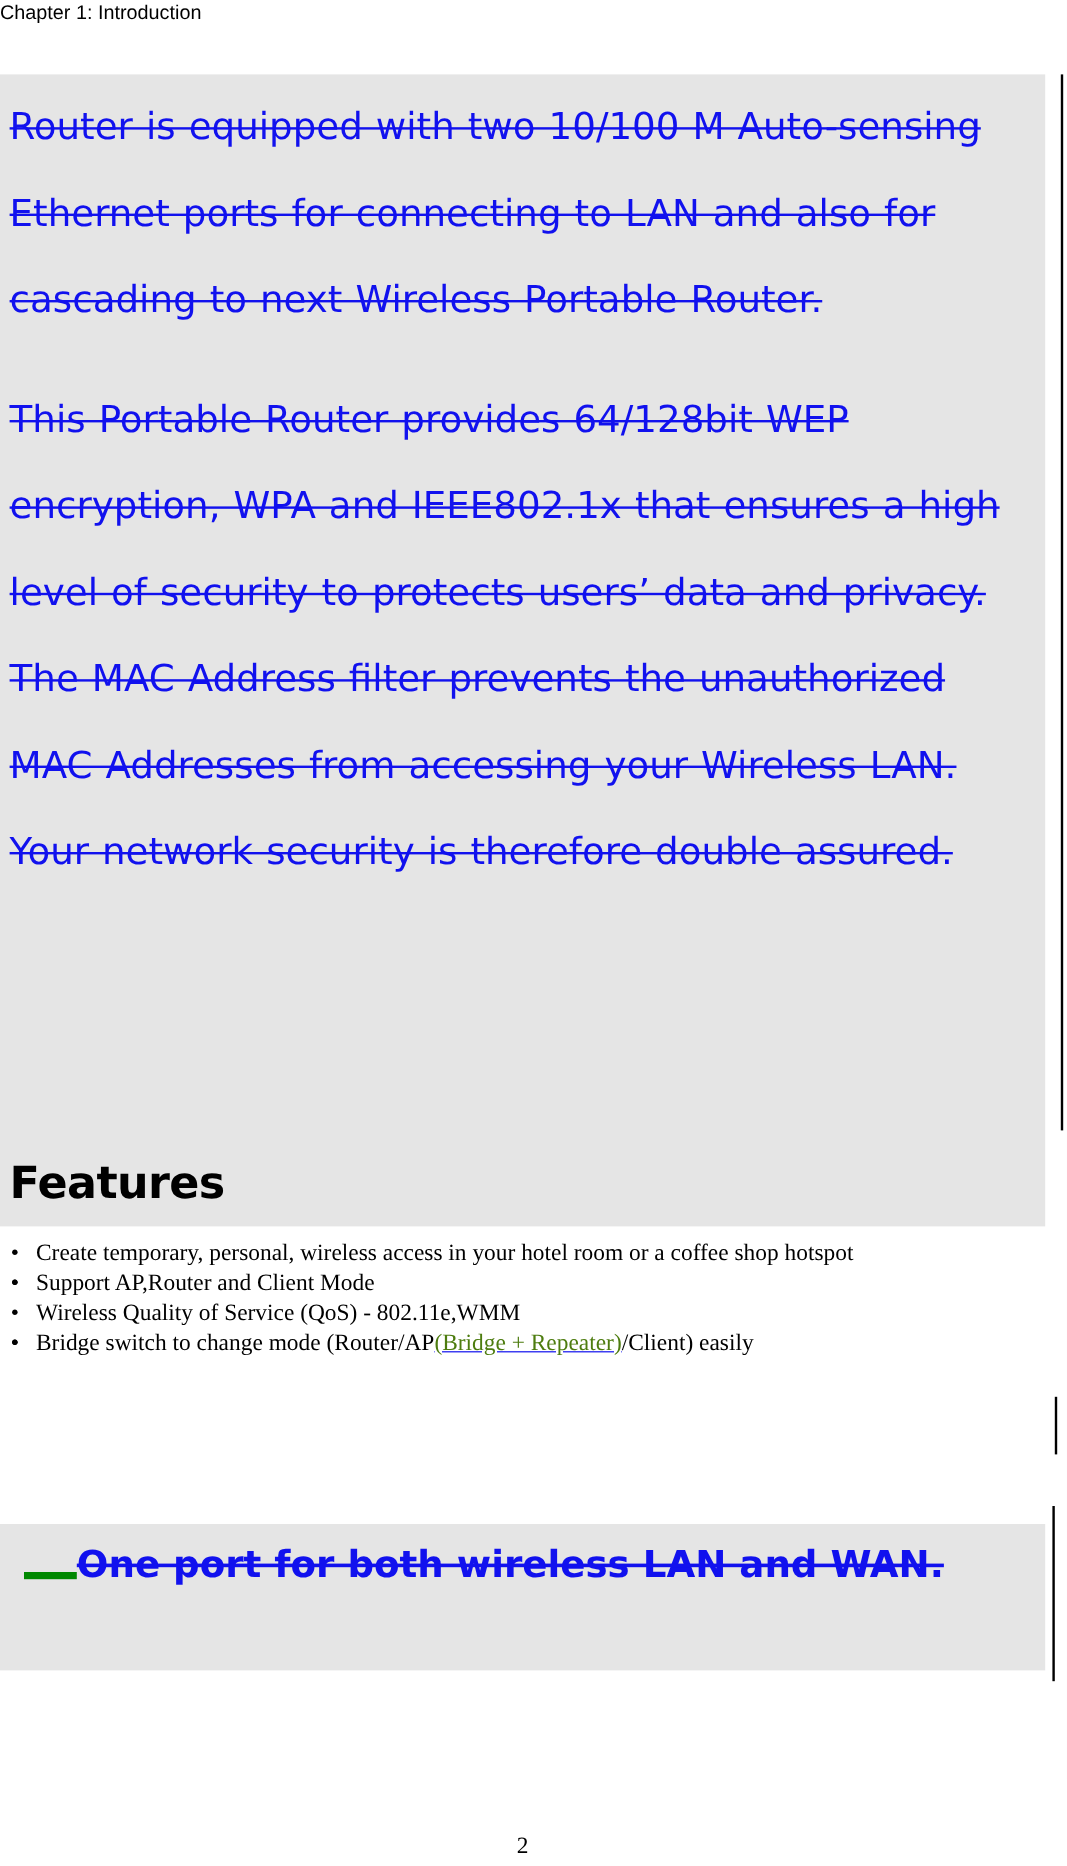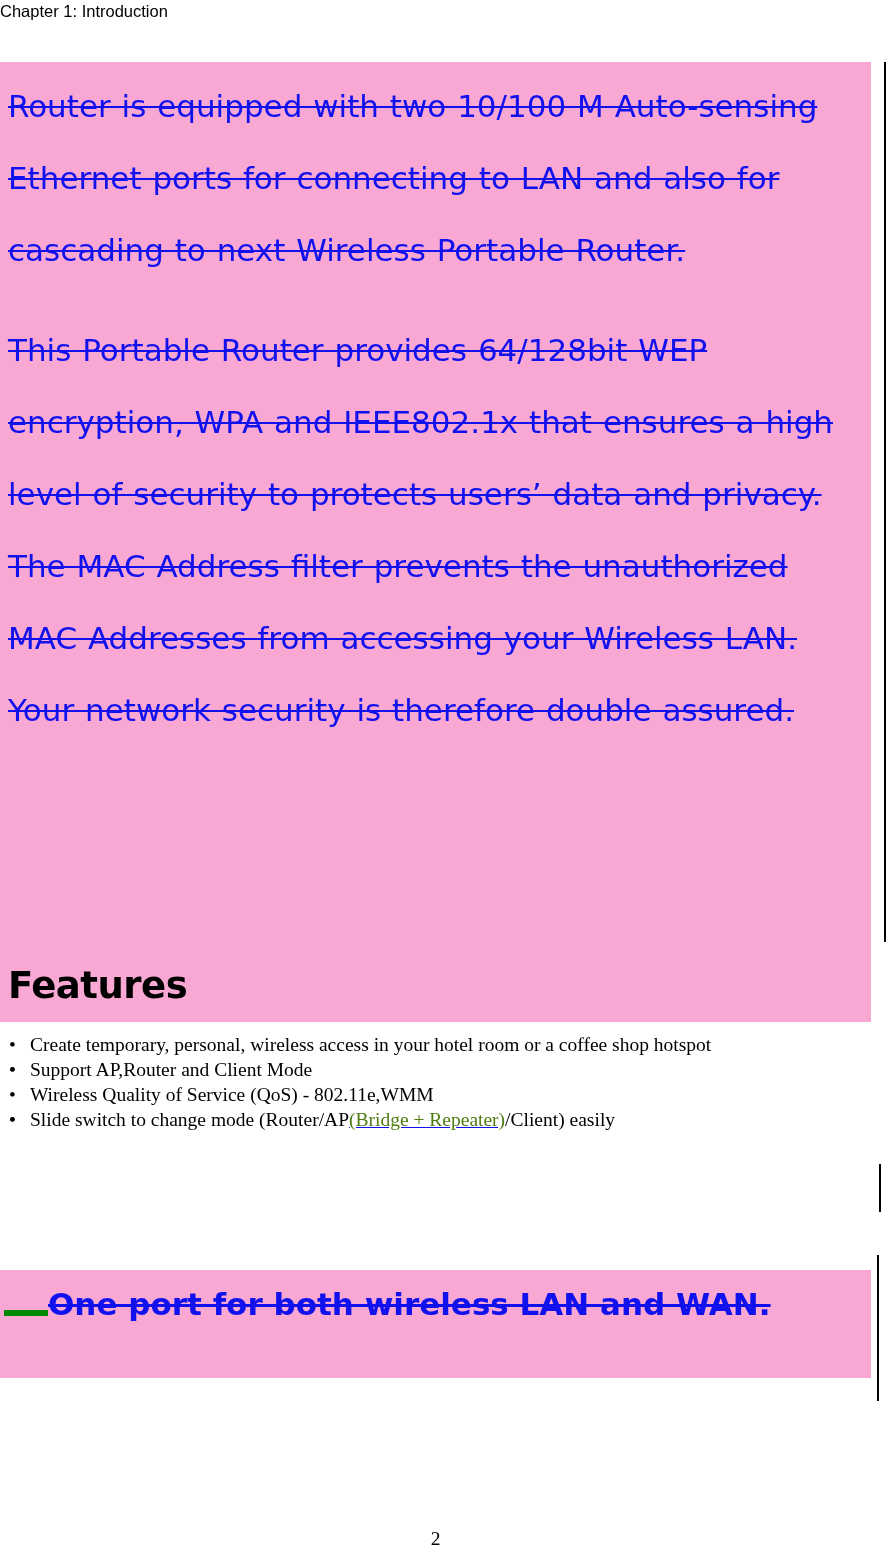--- a/index.html
+++ b/index.html
@@ -27,34 +27,34 @@
     font-size: 16.5px;
     line-height: 22px;
     color: #000000;
     white-space: nowrap;
   }
 
   
   .del-block {
     position: absolute;
     left: 0px;
-    background: #f9a8d4;
+    background: #e5e5e5;
     box-sizing: border-box;
   }
   #del-block-top {
     top: 62px;
     width: 871px;
     height: 960px;
     padding: 0px 14px 0px 8px;
   }
   #del-block-bottom {
     top: 1270px;
     width: 871px;
-    height: 108px;
-    padding: 0px 14px 0px 0px;
+    height: 122px;
+    padding: 0px 14px 0px 16px;
   }
 
   .del-para {
     font-family: "DejaVu Sans", "Liberation Sans", sans-serif;
     font-size: 31px;
     line-height: 72px;
     color: #1111ee;
     text-decoration: line-through;
     text-decoration-color: #1111ee;
     text-decoration-thickness: 2px;
@@ -185,21 +185,21 @@
   </li>
   <li>
     <span class="bullet-dot">•</span>
     <span>Wireless Quality of Service (QoS) - 802.11e,WMM</span>
   </li>
   <li>
     <span class="bullet-dot">•</span>
   </li>
   <li>
     <span class="bullet-dot">•</span>
-    <span>Slide switch to change mode (Router/AP</span><span class="ins-text">(Bridge + Repeater)</span><span>/Client) easily</span>
+    <span>Bridge switch to change mode (Router/AP</span><span class="ins-text">(Bridge + Repeater)</span><span>/Client) easily</span>
   </li>
 </ul>
 
 <div class="del-block" id="del-block-bottom">
   <div class="del-bullet-row">
     <span class="del-dash"></span>
     <p class="del-bullet-text">One port for both wireless LAN and WAN.</p>
   </div>
 </div>
 

